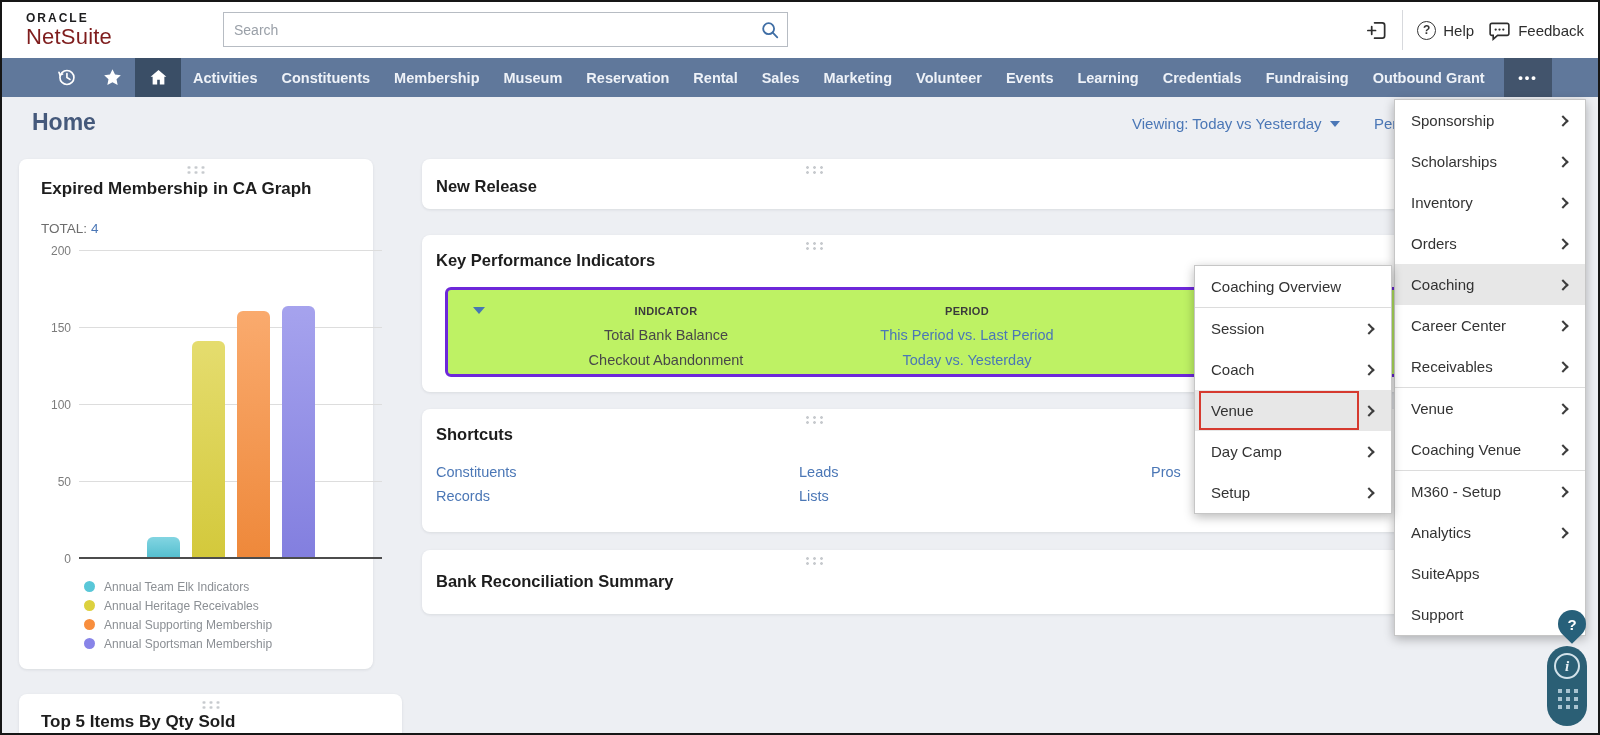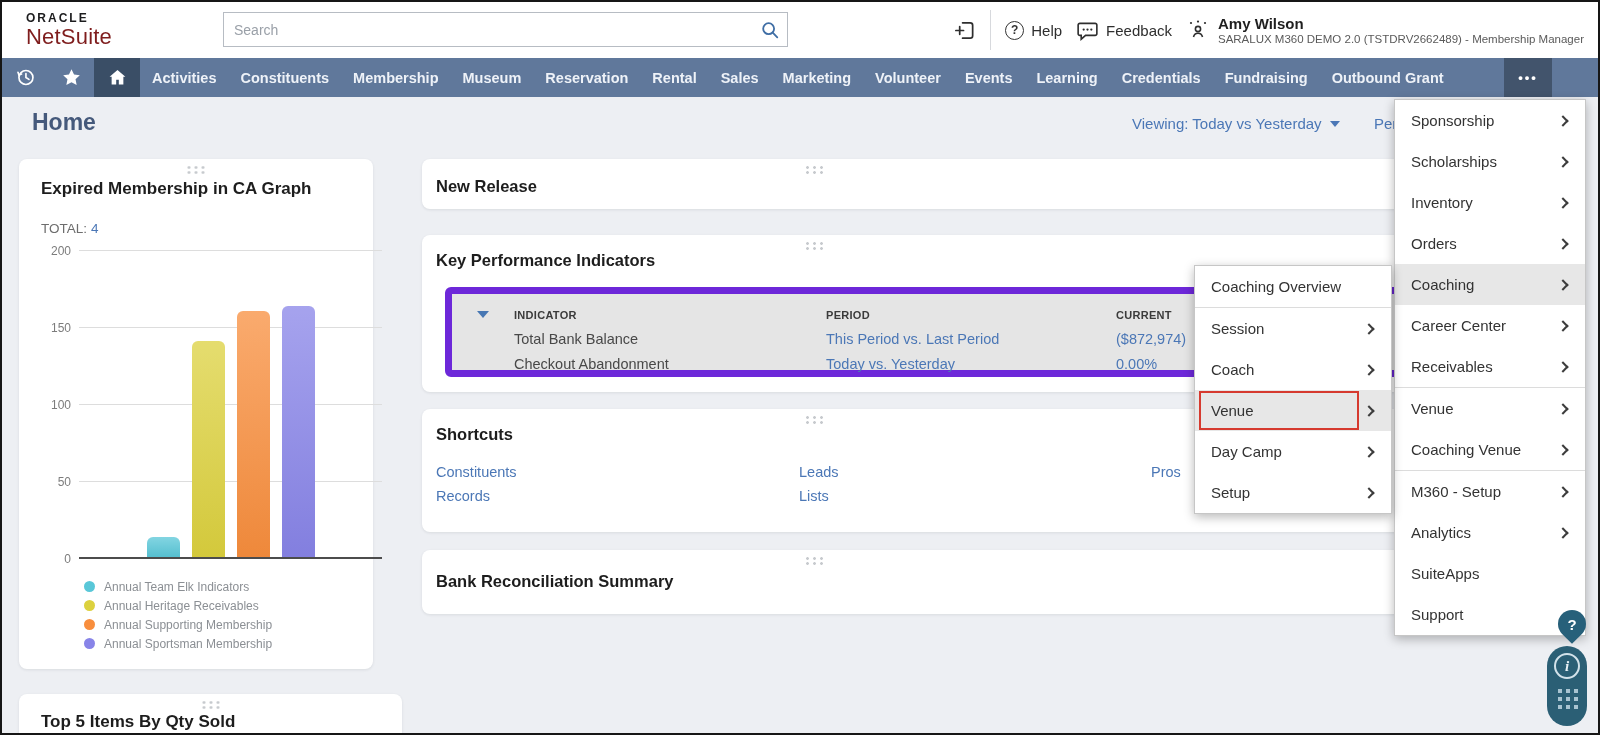--- a/index.html
+++ b/index.html
@@ -17,21 +17,21 @@
   .search-ic { width:34px; display:flex; justify-content:center; cursor:pointer; }
   .hdr-right { position:absolute; right:14px; top:0; height:56px; display:flex; align-items:center; gap:14px; }
   .hdr-item { display:flex; align-items:center; gap:7px; font-size:15px; color:#2e2e2e; cursor:pointer; }
   .vdiv { width:1px; height:40px; background:#d7d9dd; }
   .circle-q { width:19px; height:19px; border:1.7px solid #333; border-radius:50%; display:flex; align-items:center; justify-content:center; font-size:12px; font-weight:700; color:#333; }
   .user-blk { display:flex; align-items:center; gap:8px; cursor:pointer; }
   .user-txt .name { font-size:15px; font-weight:700; color:#1f1f1f; }
   .user-txt .role { font-size:11.5px; color:#5a5a5a; margin-top:1px; }
 
   
-  .nav { position:absolute; left:0; top:56px; right:0; height:39px; background:#60789b; display:flex; align-items:stretch; }
+  .nav { position:absolute; left:0; top:56px; right:0; height:39px; background:#60789b; display:flex; align-items:stretch;padding-left:41px; }
   .nav-tile { width:46px; display:flex; align-items:center; justify-content:center; cursor:pointer; }
   .nav-tile.active { background:#3a4e66; }
   .nav-item { display:flex; align-items:center; padding:0 12px; color:#eef2f8; font-size:14.5px; font-weight:600; cursor:pointer; white-space:nowrap; }
   .nav-more { margin-left:auto; margin-right:46px; width:48px; background:#42546c; color:#fff; display:flex; align-items:center; justify-content:center; font-size:13px; letter-spacing:2px; font-weight:700; cursor:pointer; }
 
   
   .page-title { position:absolute; left:30px; top:107px; font-size:23px; font-weight:700; color:#45597b; }
   .viewing { position:absolute; left:1130px; top:113px; font-size:15px; color:#4b77b6; cursor:pointer; display:flex; align-items:center; }
   .caret { width:0; height:0; border:5px solid transparent; border-top:6px solid #4b77b6; margin-left:8px; margin-top:5px; }
   .personalize { position:absolute; left:1372px; top:113px; font-size:15px; color:#4b77b6; cursor:pointer; white-space:nowrap; }
@@ -60,21 +60,21 @@
   #card-top5 { left:17px; top:692px; width:383px; height:70px; }
   #card-top5 .card-title { position:absolute; left:22px; top:18px; font-size:17px; }
 
   
   .main-card { left:420px; width:1137px; }
   .main-card .drag { left:382px; }
   #card-release { top:157px; height:50px; }
   #card-release .card-title { position:absolute; left:14px; top:18px; }
   #card-kpi { top:233px; height:157px; }
   #card-kpi .card-title { position:absolute; left:14px; top:16px; }
-  .kpi-box { position:absolute; left:23px; right:16px; top:52px; height:90px; border:7px solid #6d28d9; border-radius:6px; background:#e5e5e5; padding-top:9px; }
+  .kpi-box { position:absolute; left:23px; right:16px; top:52px; height:90px; border:3px solid #6d28d9; border-radius:6px; background:#bef264; padding-top:9px;text-align:center; }
   .kpi-row { display:grid; grid-template-columns:62px 312px 290px 1fr; align-items:center; height:25px; }
   .kpi-row.head { height:23px; }
   .kpi-h { font-size:11px; font-weight:700; color:#3b3b3b; letter-spacing:.3px; }
   .kpi-tri { width:0; height:0; border:6px solid transparent; border-top:7px solid #4777b3; margin-left:25px; margin-top:5px; cursor:pointer; }
   .kpi-ind { font-size:14.5px; color:#484848; }
   .kpi-link { font-size:14.5px; color:#4b77b6; cursor:pointer; }
   #card-short { top:407px; height:123px; }
   #card-short .card-title { position:absolute; left:14px; top:16px; }
   .short-col { position:absolute; top:55px; display:flex; flex-direction:column; gap:7px; }
   .short-link { font-size:14.5px; color:#4b77b6; cursor:pointer; line-height:17px; }
@@ -134,33 +134,20 @@
         <span>Help</span>
       </span>
       <span class="hdr-item">
         <svg width="23" height="21" viewBox="0 0 24 22">
             <path d="M4 3.5h16a1.8 1.8 0 0 1 1.8 1.8v9a1.8 1.8 0 0 1-1.8 1.8H10l-4.6 4v-4H4a1.8 1.8 0 0 1-1.8-1.8v-9A1.8 1.8 0 0 1 4 3.5z" fill="none" stroke="#2e2e2e" stroke-width="1.7"></path>
             <circle cx="8" cy="10" r="1.2" fill="#2e2e2e"></circle>
             <circle cx="12" cy="10" r="1.2" fill="#2e2e2e"></circle>
             <circle cx="16" cy="10" r="1.2" fill="#2e2e2e"></circle>
           </svg>
         <span>Feedback</span>
-      </span>
-      <span class="user-blk">
-        <svg width="24" height="24" viewBox="0 0 24 24">
-            <circle cx="12" cy="11" r="2.6" fill="none" stroke="#2e2e2e" stroke-width="1.6"></circle>
-            <path d="M7.5 19c.6-2.6 2.4-3.8 4.5-3.8s3.9 1.2 4.5 3.8" fill="none" stroke="#2e2e2e" stroke-width="1.6"></path>
-            <circle cx="5" cy="5" r="1.1" fill="#2e2e2e"></circle>
-            <circle cx="12" cy="3.6" r="1.1" fill="#2e2e2e"></circle>
-            <circle cx="19" cy="5" r="1.1" fill="#2e2e2e"></circle>
-          </svg>
-        <span class="user-txt">
-          <div class="name">Amy Wilson</div>
-          <div class="role">SARALUX M360 DEMO 2.0 (TSTDRV2662489) - Membership Manager</div>
-        </span>
       </span>
     </div>
   </div>
 
   <div class="nav">
     <span class="nav-tile">
       <svg width="21" height="21" viewBox="0 0 24 24">
           <circle cx="12.5" cy="12" r="8" fill="none" stroke="#fff" stroke-width="1.9"></circle>
           <path d="M12.5 7.5V12l3.4 2.2" fill="none" stroke="#fff" stroke-width="1.9" stroke-linecap="round"></path>
           <path d="M4.5 9.2 3.4 6.1M4.5 9.2l3-1.2" fill="none" stroke="#fff" stroke-width="1.9" stroke-linecap="round"></path>

